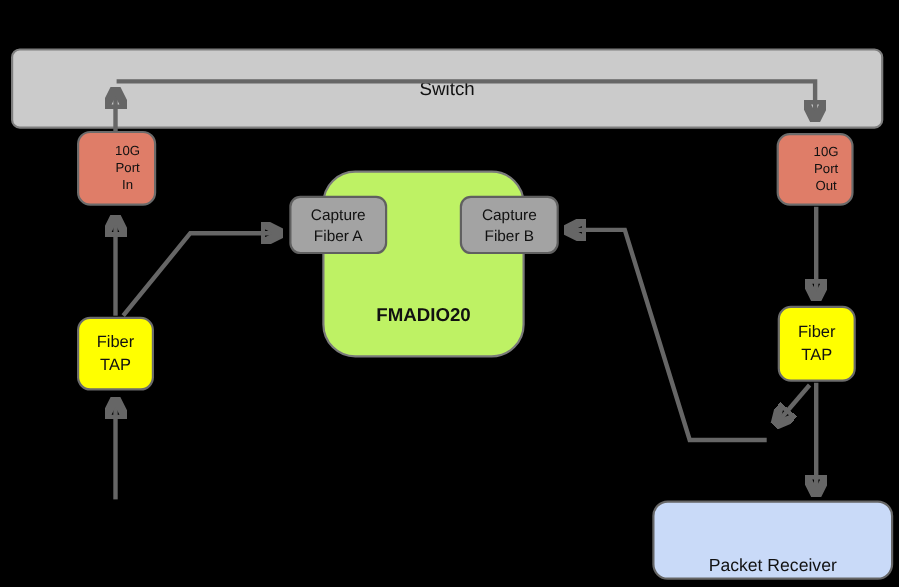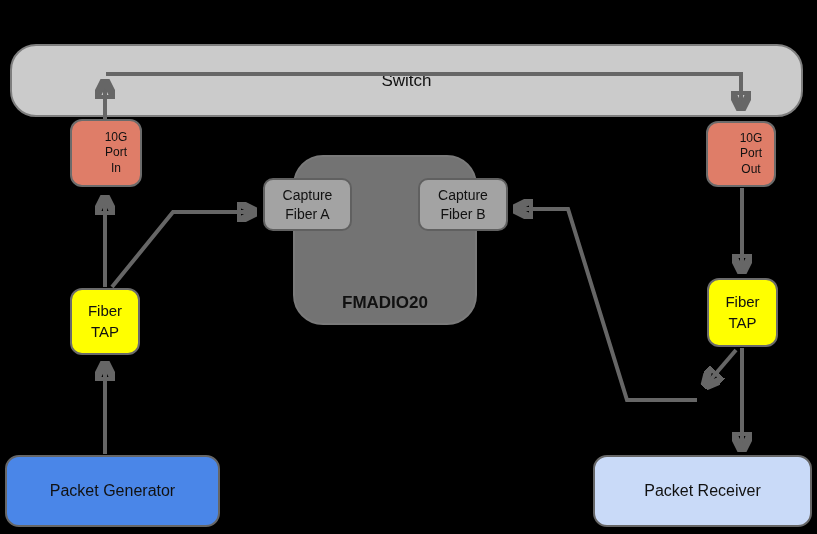--- a/index.html
+++ b/index.html
@@ -25,41 +25,41 @@
     justify-content: center;
     text-align: center;
     line-height: 1.25;
   }
   .node span { display: block; }
 
   .switch-box {
     left: 10px; top: 44px; width: 793px; height: 73px;
     background: #cbcbcb;
     border: 2px solid #7e7e7e;
-    border-radius: 26px;
+    border-radius: 8px;
     font-size: 17px;
   }
   .port-box {
     background: #df7d68;
     border: 2px solid #6b6b6b;
     border-radius: 12px;
     font-size: 12px;
     line-height: 1.3;
     padding-left: 20px;
   }
   .port-in  { left: 70px;  top: 119px; width: 72px; height: 68px; }
   .port-out { left: 706px; top: 121px; width: 70px; height: 66px; }
 
   .fmadio-box {
     left: 293px; top: 155px; width: 184px; height: 170px;
-    background: #737373;
+    background: #bef264;
     border: 2px solid #7a7a7a;
     border-radius: 30px;
     justify-content: flex-end;
-    padding-bottom: 10px;
+    padding-bottom: 26px;
     font-size: 17px;
     font-weight: bold;
   }
   .capture-box {
     background: #a3a3a3;
     border: 2px solid #606060;
     border-radius: 10px;
     font-size: 14px;
     line-height: 1.3;
   }
@@ -75,21 +75,21 @@
   }
   .tap-left  { left: 70px;  top: 288px; width: 70px; height: 67px; }
   .tap-right { left: 707px; top: 278px; width: 71px; height: 69px; }
 
   .endpoint-box {
     border: 2px solid #666666;
     border-radius: 14px;
     font-size: 16px;
   }
   .packet-gen  { left: 5px;   top: 455px; width: 215px; height: 72px; background: #4a86e8; }
-  .packet-recv { left: 593px; top: 455px; width: 219px; height: 72px; background: #c9daf8; }
+  .packet-recv { left: 593px; top: 455px; width: 219px; height: 72px; background: #c9daf8; justify-content: flex-end; }
 
   svg.wires {
     position: absolute;
     left: 0; top: 0;
     width: 817px; height: 534px;
     pointer-events: none;
   }
   svg.wires path {
     fill: none;
     stroke: #666666;
@@ -129,23 +129,20 @@
 
   <div class="node tap-box tap-left">
     <span>Fiber</span>
     <span>TAP</span>
   </div>
   <div class="node tap-box tap-right">
     <span>Fiber</span>
     <span>TAP</span>
   </div>
 
-  <div class="node endpoint-box packet-gen">
-    <span>Packet Generator</span>
-  </div>
   <div class="node endpoint-box packet-recv">
     <span>Packet Receiver</span>
   </div>
 
   <svg class="wires" viewBox="0 0 817 534" xmlns="http://www.w3.org/2000/svg">
     <defs>
       <marker id="ah" viewBox="0 0 10 10" refX="8.5" refY="5" markerWidth="5" markerHeight="5" orient="auto" markerUnits="strokeWidth">
         <path d="M0,0 L10,5 L0,10 z" fill="#666666" stroke="none"></path>
       </marker>
     </defs>

